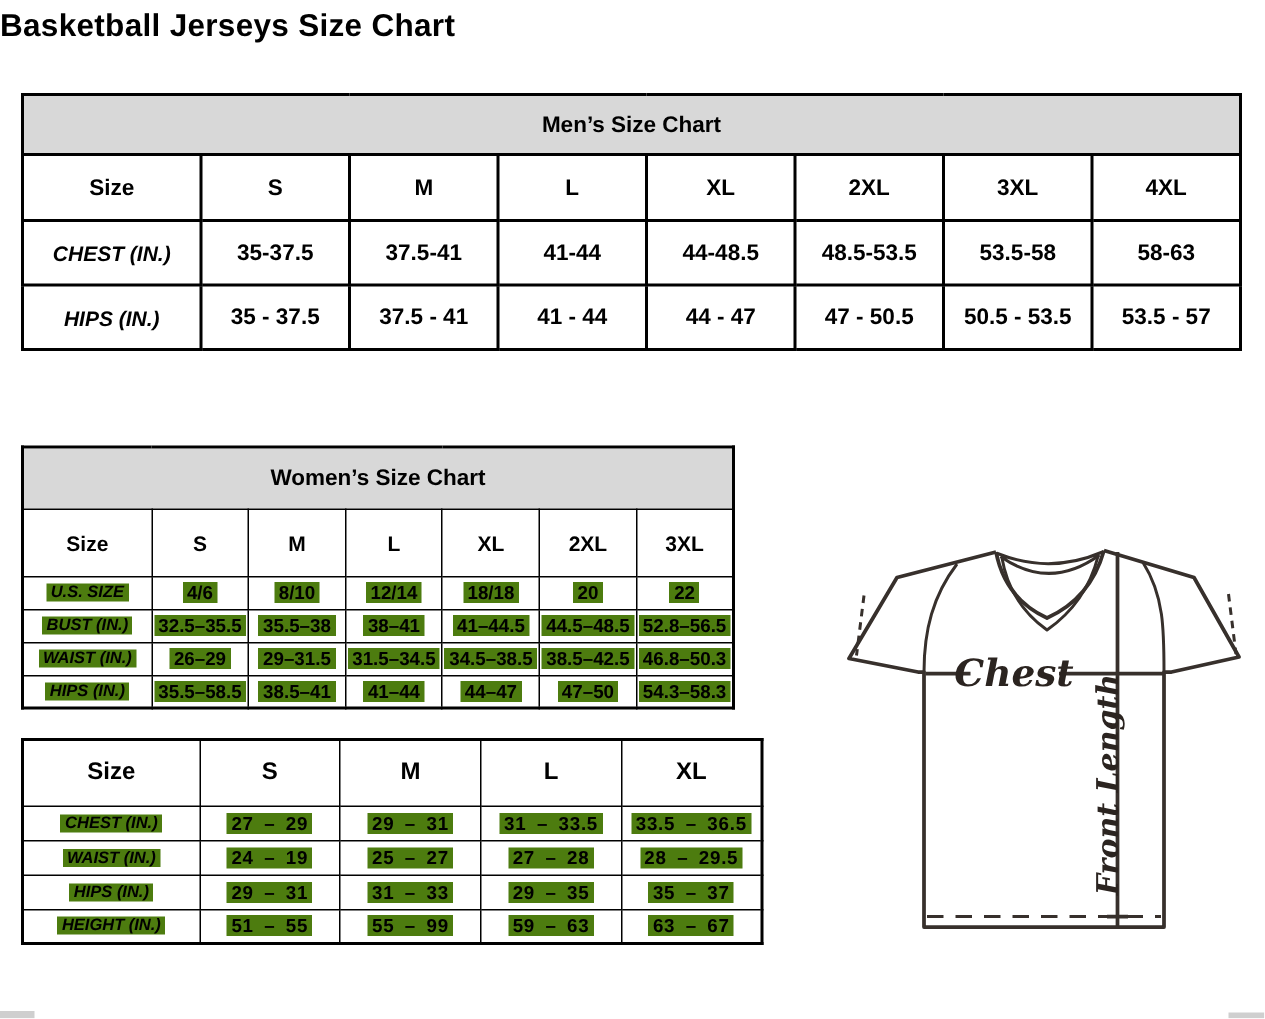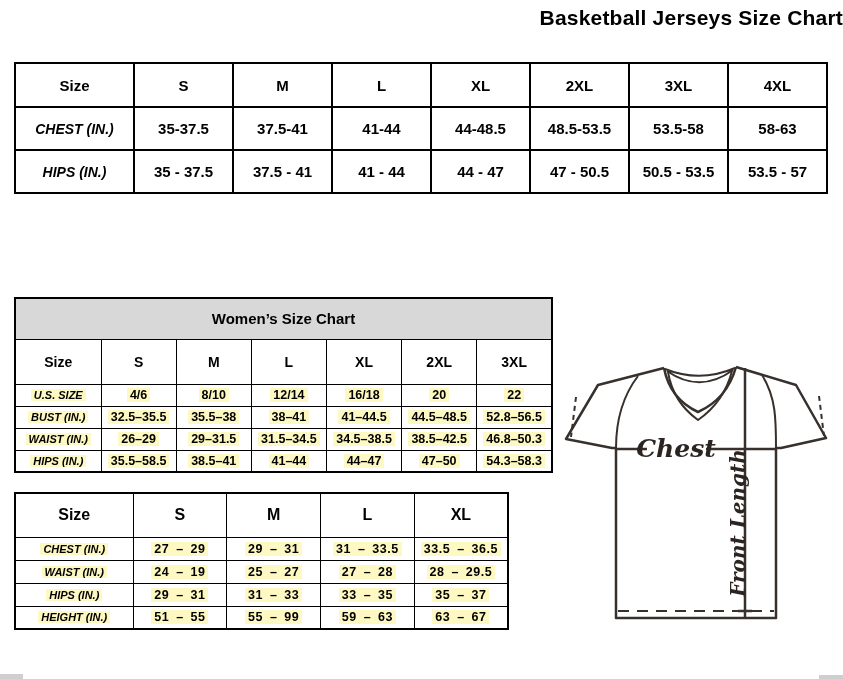--- a/index.html
+++ b/index.html
@@ -1,56 +1,56 @@
 <!DOCTYPE html>
 <html><head>
 <meta charset="utf-8">
 <style>
   html,body{margin:0;padding:0;background:#fff;}
   .page{position:relative;width:843px;height:679px;background:#fff;overflow:hidden;
         font-family:"Liberation Sans", sans-serif;color:#000;}
-  .page-title{position:absolute;top:6px;left:0;width:100%;text-align:right;
+  .page-title{position:absolute;top:6px;left:0;width:100%;text-align:left;
         font-size:21px;font-weight:bold;margin:0;letter-spacing:.2px;}
   .size-table{position:absolute;border-collapse:collapse;table-layout:fixed;background:#fff;
         border:2px solid #000;}
   .size-table td{border:1px solid #000;text-align:center;vertical-align:middle;padding:0;overflow:hidden;}
   .mens td{border-width:2px;}
   .tbl-title{font-weight:bold;font-size:15px;}
   .title-row td{background:#d8d8d8;}
   .colhead{font-weight:bold;font-size:15px;}
   .row-label{font-weight:bold;font-style:italic;}
   .val{font-weight:bold;}
 
   .mens{left:14px;top:62px;width:814px;}
   .mens col.c0{width:119px;}
   .mens .title-row{height:40px;}
   .mens .colhead-row{height:44px;}
   .mens .data-row{height:43px;}
   .mens .row-label{font-size:14px;}
   .mens .val{font-size:15px;}
 
-  .womens{left:14px;top:297px;width:539px;}
+  .womens{left:14px;top:297px;width:476px;}
   .womens col.c0{width:86px;}
   .womens .title-row{height:41px;}
   .womens .colhead-row{height:45px;}
   .womens .data-row{height:22px;}
   .womens .colhead{font-size:14px;}
   .womens .row-label{font-size:11px;}
   .womens .val{font-size:12.5px;}
 
   .youth{left:14px;top:492px;width:495px;}
   .youth col.c0{width:118px;}
   .youth .title-row{height:43px;}
   .youth .colhead-row{height:44px;}
   .youth .data-row{height:23px;}
   .youth .colhead{font-size:16px;}
   .youth .row-label{font-size:11px;}
   .youth .val{font-size:12.5px;letter-spacing:.5px;word-spacing:3px;}
 
-  .womens .hl,.youth .hl{background:#fef9c3;padding:0 3px;}
+  .womens .hl,.youth .hl{background:#4d7c0f;padding:0 3px;}
 
   .jersey-svg{position:absolute;left:560px;top:355px;}
   .jersey-svg path,.jersey-svg line{stroke:#37302c;fill:none;stroke-linejoin:round;stroke-linecap:butt;}
   .jersey-label{font-family:"DejaVu Serif", serif;font-style:italic;font-weight:bold;fill:#2b2420;}
 
   .frag{position:absolute;background:#cfcfcf;}
   .frag-left{left:0;top:674px;width:23px;height:5px;}
   .frag-right{left:819px;top:675px;width:24px;height:4px;}
 </style>
 </head>
@@ -65,20 +65,23 @@
         <col class="c0">
         <col class="cn">
         <col class="cn">
         <col class="cn">
         <col class="cn">
         <col class="cn">
         <col class="cn">
         <col class="cn">
       </colgroup>
       <tbody>
+        <tr class="title-row">
+          <td colspan="8" class="tbl-title">Men’s Size Chart</td>
+        </tr>
         <tr class="colhead-row">
           <td class="colhead">Size</td>
           <td class="colhead">S</td>
           <td class="colhead">M</td>
           <td class="colhead">L</td>
           <td class="colhead">XL</td>
           <td class="colhead">2XL</td>
           <td class="colhead">3XL</td>
           <td class="colhead">4XL</td>
         </tr>
@@ -125,21 +128,21 @@
           <td class="colhead">L</td>
           <td class="colhead">XL</td>
           <td class="colhead">2XL</td>
           <td class="colhead">3XL</td>
         </tr>
         <tr class="data-row">
           <td class="row-label"><span class="hl">U.S. SIZE</span></td>
           <td class="val"><span class="hl">4/6</span></td>
           <td class="val"><span class="hl">8/10</span></td>
           <td class="val"><span class="hl">12/14</span></td>
-          <td class="val"><span class="hl">16/18</span></td>
+          <td class="val"><span class="hl">18/18</span></td>
           <td class="val"><span class="hl">20</span></td>
           <td class="val"><span class="hl">22</span></td>
         </tr>
         <tr class="data-row">
           <td class="row-label"><span class="hl">BUST (IN.)</span></td>
           <td class="val"><span class="hl">32.5–35.5</span></td>
           <td class="val"><span class="hl">35.5–38</span></td>
           <td class="val"><span class="hl">38–41</span></td>
           <td class="val"><span class="hl">41–44.5</span></td>
           <td class="val"><span class="hl">44.5–48.5</span></td>
@@ -192,21 +195,21 @@
           <td class="row-label"><span class="hl">WAIST (IN.)</span></td>
           <td class="val"><span class="hl">24 – 19</span></td>
           <td class="val"><span class="hl">25 – 27</span></td>
           <td class="val"><span class="hl">27 – 28</span></td>
           <td class="val"><span class="hl">28 – 29.5</span></td>
         </tr>
         <tr class="data-row">
           <td class="row-label"><span class="hl">HIPS (IN.)</span></td>
           <td class="val"><span class="hl">29 – 31</span></td>
           <td class="val"><span class="hl">31 – 33</span></td>
-          <td class="val"><span class="hl">33 – 35</span></td>
+          <td class="val"><span class="hl">29 – 35</span></td>
           <td class="val"><span class="hl">35 – 37</span></td>
         </tr>
         <tr class="data-row">
           <td class="row-label"><span class="hl">HEIGHT (IN.)</span></td>
           <td class="val"><span class="hl">51 – 55</span></td>
           <td class="val"><span class="hl">55 – 99</span></td>
           <td class="val"><span class="hl">59 – 63</span></td>
           <td class="val"><span class="hl">63 – 67</span></td>
         </tr>
       </tbody>

